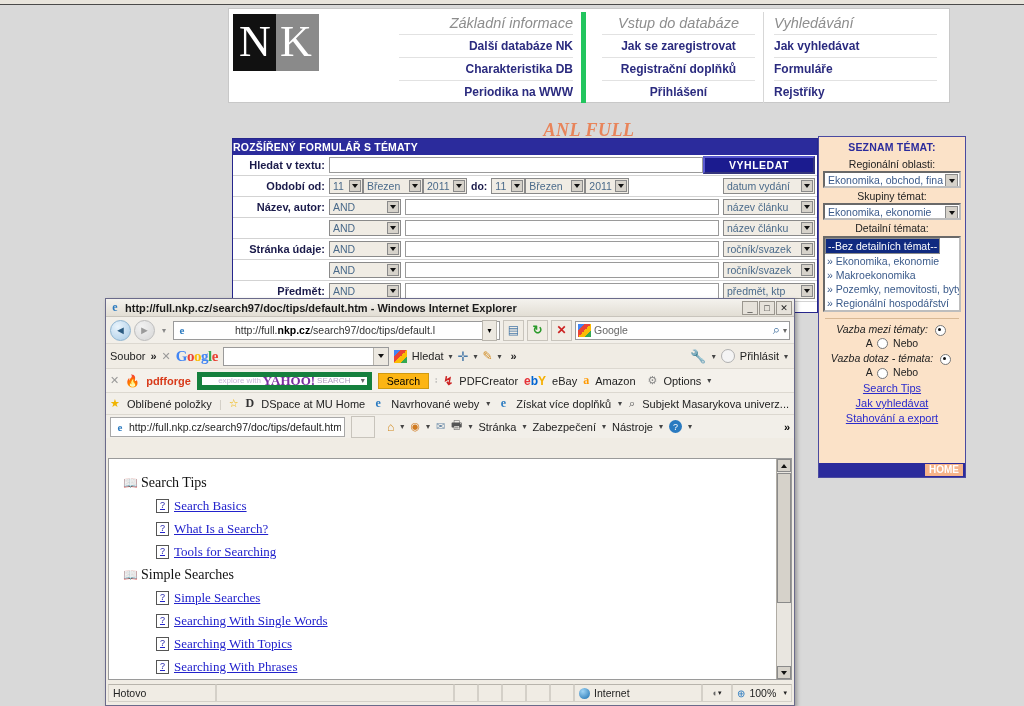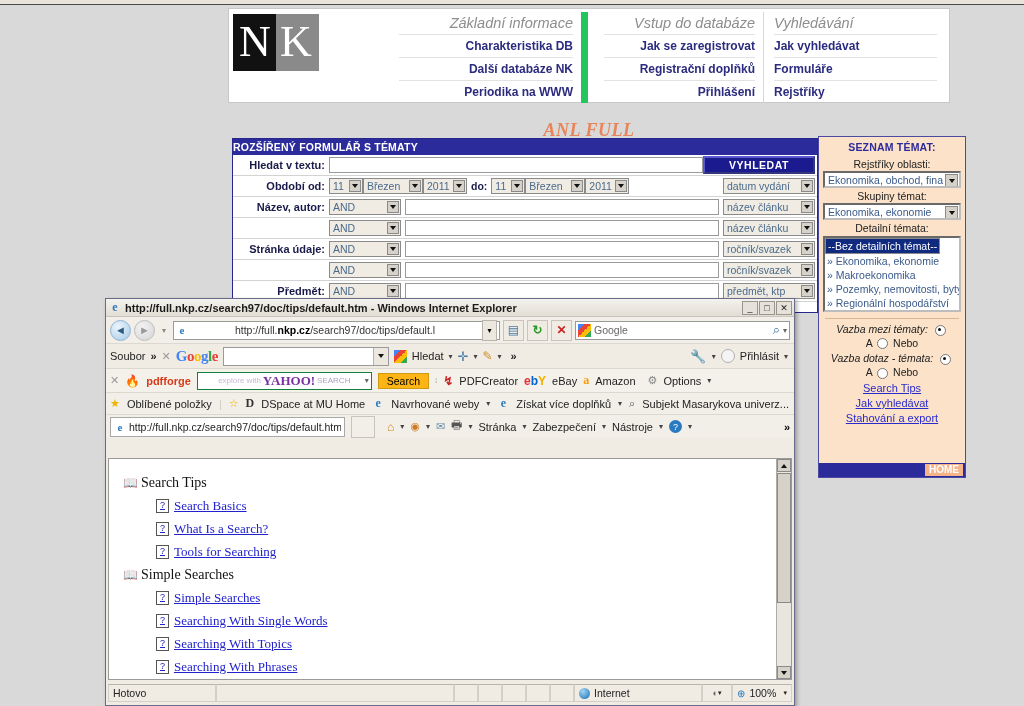--- a/index.html
+++ b/index.html
@@ -17,21 +17,21 @@
   .site-header{position:absolute;left:0;top:0;width:722px;height:95px;background:#ffffff;border:1px solid #c8c8c8;box-sizing:border-box;}
   .logo{position:absolute;left:4px;top:5px;width:86px;height:57px;}
   .logo-l{position:absolute;left:0;top:0;width:43px;height:57px;background:#111111;}
   .logo-r{position:absolute;left:43px;top:0;width:43px;height:57px;background:#8a8a8a;}
   .logo-n{position:absolute;left:6px;top:6px;font-family:"Liberation Serif",serif;font-size:44px;color:#ffffff;line-height:44px;}
   .logo-k{position:absolute;left:47px;top:6px;font-family:"Liberation Serif",serif;font-size:44px;color:#ffffff;line-height:44px;}
 
   .navcols{position:absolute;left:170px;top:3px;width:548px;display:flex;}
   .navcol{width:182px;box-sizing:border-box;padding:0 8px 0 0;}
   .navcol.c1{text-align:right;}
-  .navcol.c2{text-align:right;border-left:7px solid #22c55e;padding-left:16px;}
+  .navcol.c2{text-align:center;border-left:5px solid #22c55e;padding-left:16px;}
   .navcol.c3{text-align:left;border-left:1px solid #d7d7d7;padding-left:10px;}
   .nav-title{font-style:italic;font-size:14.5px;color:#8d8d8d;line-height:22px;height:22px;white-space:nowrap;}
   .nav-link{font-size:12px;font-weight:bold;color:#2b2b7f;line-height:22px;height:22px;white-space:nowrap;cursor:pointer;}
   .nav-sep{border-top:1px solid #e2e2e2;}
 
   .anl-full{position:absolute;left:0;top:112px;width:722px;text-align:center;
     font-family:"Liberation Serif",serif;font-style:italic;font-weight:bold;font-size:18px;color:#e8845a;letter-spacing:.5px;}
 
   
   #formpanel{position:absolute;left:4px;top:130px;width:586px;height:175px;background:#ffffff;border:1px solid #26268c;box-sizing:border-box;overflow:hidden;}
@@ -102,21 +102,21 @@
   .searchbox{width:215px;height:19px;background:#ffffff;border:1px solid #9a9a9a;display:flex;align-items:center;padding:0 2px;box-sizing:border-box;gap:3px;}
   .searchbox .g{font-size:10.5px;color:#666;flex:1;}
 
   .ie-menu{height:25px;display:flex;align-items:center;padding:0 4px;box-sizing:border-box;gap:5px;border-top:1px solid #dcd8d0;}
   .menu-item{font-size:11px;color:#222;cursor:pointer;}
   .gtxt{font-family:"Liberation Serif",serif;font-size:15px;font-weight:bold;letter-spacing:-.5px;}
   .gbox{flex:1;max-width:320px;height:19px;background:#ffffff;border:1px solid #9a9a9a;box-sizing:border-box;position:relative;}
   .gbox .arrow{position:absolute;right:0;top:0;width:14px;height:17px;background:#ece8e0;border-left:1px solid #b8b4ac;display:flex;align-items:center;justify-content:center;}
 
   .ie-toolbar2{height:24px;display:flex;align-items:center;padding:0 4px;box-sizing:border-box;gap:6px;border-top:1px solid #dcd8d0;background:#f4f1eb;}
-  .yahoo-box{width:175px;height:18px;background:#ffffff;border:1px solid #15803d;box-sizing:border-box;display:flex;align-items:center;
+  .yahoo-box{width:175px;height:18px;background:#ffffff;border:5px solid #15803d;box-sizing:border-box;display:flex;align-items:center;
              justify-content:center;position:relative;}
   .yh{font-family:"Liberation Serif",serif;font-weight:bold;font-size:13px;color:#7a2fa0;}
   .search-btn{background:#fcb514;border:1px solid #d09a10;font-size:10.5px;padding:1px 8px;box-sizing:border-box;cursor:pointer;}
 
   .ie-fav{height:22px;display:flex;align-items:center;padding:0 4px;box-sizing:border-box;gap:7px;border-top:1px solid #dcd8d0;background:#f2efe9;}
   .star{color:#f0b400;font-size:11px;}
 
   .ie-cmd{height:24px;display:flex;align-items:center;padding:0 4px;box-sizing:border-box;gap:6px;border-top:1px solid #dcd8d0;background:#f2efe9;}
   .tabchip{width:235px;height:20px;background:#ffffff;border:1px solid #a8a8a8;box-sizing:border-box;display:flex;align-items:center;gap:3px;padding:0 3px;}
   .tabchip .t{font-size:10.5px;color:#222;white-space:nowrap;overflow:hidden;}
@@ -146,22 +146,22 @@
     <div class="logo">
       <div class="logo-l"></div>
       <div class="logo-r"></div>
       <div class="logo-n">N</div>
       <div class="logo-k">K</div>
     </div>
 
     <div class="navcols">
       <div class="navcol c1">
         <div class="nav-title">Základní informace</div>
+        <div class="nav-link nav-sep">Další databáze NK</div>
         <div class="nav-link nav-sep">Charakteristika DB</div>
-        <div class="nav-link nav-sep">Další databáze NK</div>
         <div class="nav-link nav-sep">Periodika na WWW</div>
       </div>
       <div class="navcol c2">
         <div class="nav-title">Vstup do databáze</div>
         <div class="nav-link nav-sep">Jak se zaregistrovat</div>
         <div class="nav-link nav-sep">Registrační doplňků</div>
         <div class="nav-link nav-sep">Přihlášení</div>
       </div>
       <div class="navcol c3">
         <div class="nav-title">Vyhledávání</div>
@@ -322,21 +322,21 @@
         <span class="tri-u"></span>
       </div>
     <div class="sb-thumb"></div>
     <div class="sb-btn" style="position:absolute;bottom:0;left:0;right:0">
         <span class="tri-d"></span>
       </div>
   </div>
 
   <div id="themes">
     <div class="th-title">SEZNAM TÉMAT:</div>
-    <div class="th-lbl">Rejstříky oblasti:</div>
+    <div class="th-lbl">Regionální oblasti:</div>
     <div class="th-sel">
       <span>Ekonomika, obchod, fina</span>
       <span class="arrow">
           <i style="display:block;width:0;height:0;border-left:3px solid transparent;border-right:3px solid transparent;border-top:4px solid #111;"></i>
         </span>
     </div>
     <div class="th-lbl">Skupiny témat:</div>
     <div class="th-sel">
       <span>Ekonomika, ekonomie</span>
       <span class="arrow">

